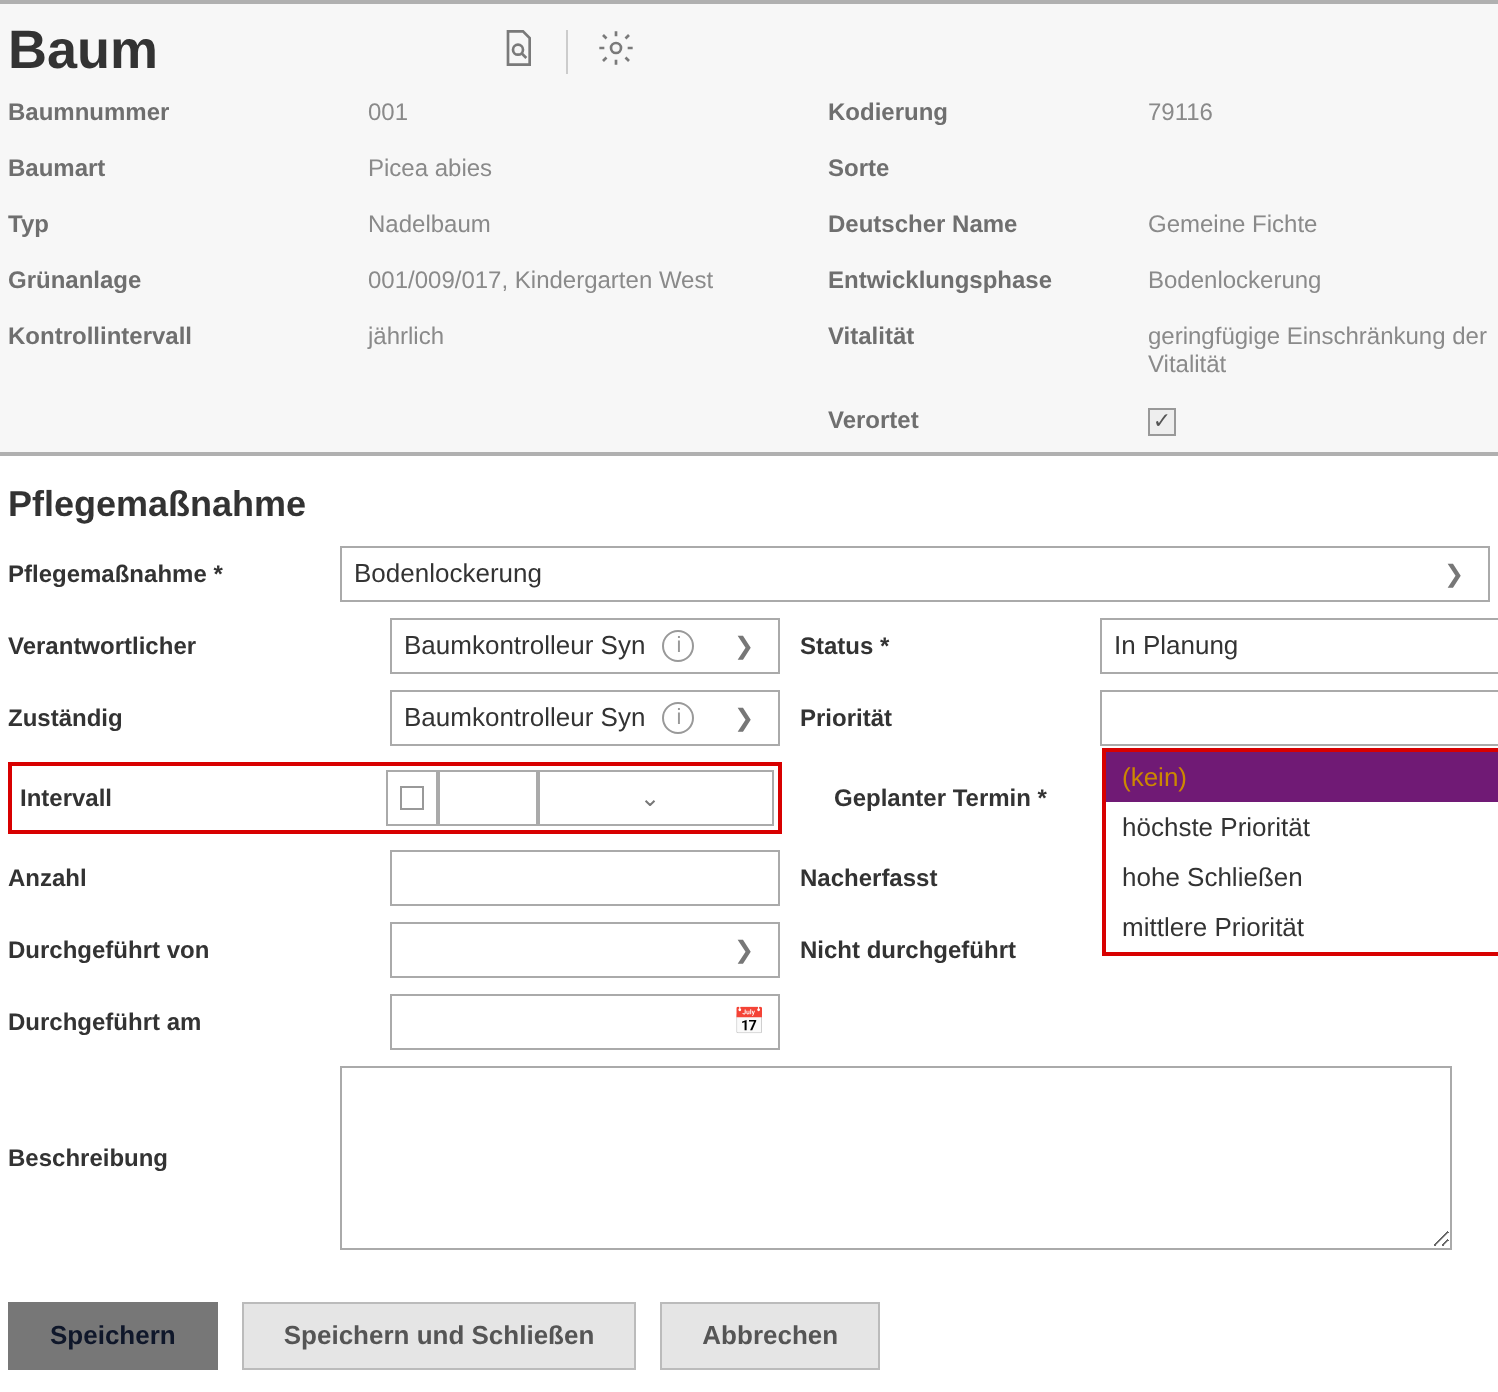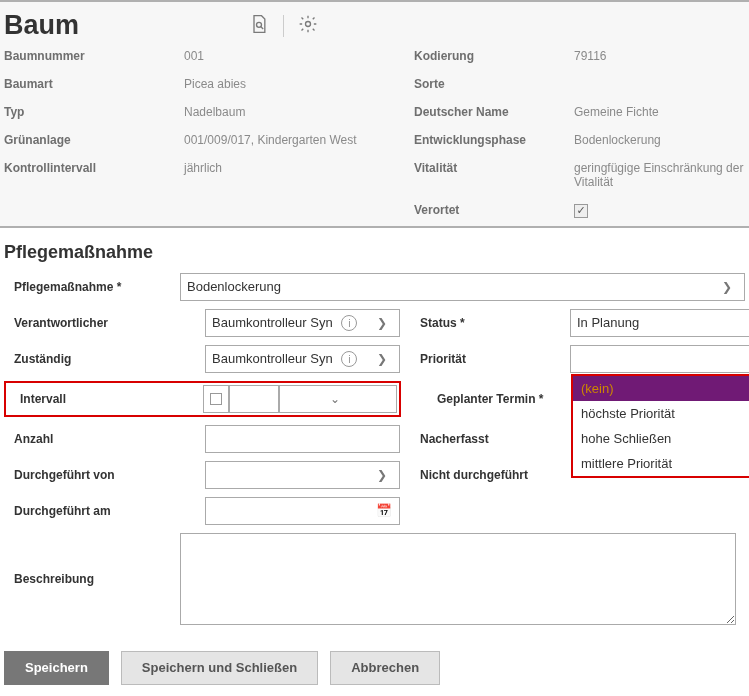--- a/index.html
+++ b/index.html
@@ -11,21 +11,21 @@
   .panel-header .divider { width:1px; height:22px; background:#ccc; }
   .panel-header svg { width: 20px; height: 20px; stroke: #7a7a7a; fill: none; stroke-width: 1.6; }
   .grid { display: grid; grid-template-columns: 180px 230px 160px 170px; column-gap: 0; row-gap: 14px; }
   .lbl { color: #6f6f6f; font-size: 12px; font-weight: bold; }
   .val { color: #8a8a8a; font-size: 12px; }
   .section-title { font-size: 18px; font-weight: bold; padding: 14px 4px 10px 4px; }
   .form { padding: 0 4px; }
   .row { display: flex; align-items: center; margin-bottom: 8px; gap: 10px; }
   .col-l { flex: 0 0 370px; display: flex; align-items: center; gap: 35px; }
   .col-r { flex: 1; display: flex; align-items: center; }
-  .flabel { flex: 0 0 156px; color: #333; font-size: 12px; font-weight: bold; margin-left: 10px; }
+  .flabel { flex: 0 0 156px; color: #333; font-size: 12px; font-weight: bold; }
   .full-row .flabel { flex: 0 0 156px; }
   .input, .select, .picker { height: 28px; border: 1px solid #aaa; background: #fff; font-size: 13px; padding: 0 6px; display: flex; align-items: center; justify-content: space-between; gap:4px; }
   .input { width: 200px; }
   .picker { width: 195px; }
   .select { width: 229px; }
   .full-select { flex:1; }
   .chev { color:#777; font-size:12px; padding:0 6px; }
   .info-ico { width:16px; height:16px; border:1px solid #999; border-radius:50%; color:#999; font-size:11px; display:inline-flex; align-items:center; justify-content:center; margin-right:4px; }
   .redbox { border: 2px solid #d80000; padding:0; }
   .intervall-group { display:flex; height:28px; }
@@ -36,21 +36,21 @@
   .date-ico { color:#666; }
   .cb { width:14px; height:14px; border:1px solid #999; display:inline-flex; align-items:center; justify-content:center; background:#eee; }
   .cb.on::after { content:"✓"; font-size:11px; color:#555; }
   .dropdown { position: relative; }
   .options { position:absolute; top:28px; left:0; right:0; border:2px solid #d80000; background:#fff; z-index:10; font-size:13px; }
   .options .opt { padding:5px 8px; cursor:pointer; }
   .options .opt.sel { background:#701a75; color:#cc8800; }
   textarea { width: 556px; height: 92px; border:1px solid #aaa; font-size:13px; padding:4px; resize:both; }
   .buttons { display:flex; gap:12px; padding: 18px 4px 10px 4px; }
   .btn { height:34px; padding:0 20px; border:1px solid #bbb; background:#e5e5e5; font-size:13px; cursor:pointer; display:flex; align-items:center; font-weight:bold; color:#555;}
-  .btn.primary { background:#777; color:#ffffff; border-color:#777; }
+  .btn.primary { background:#777; color:#0f172a; border-color:#777; }
 </style>
 </head>
 <body>
 
 <div class="panel">
   <div class="panel-header">
     <div class="panel-title">Baum</div>
     <div class="icons">
       <span>
         <svg viewBox="0 0 24 24">

